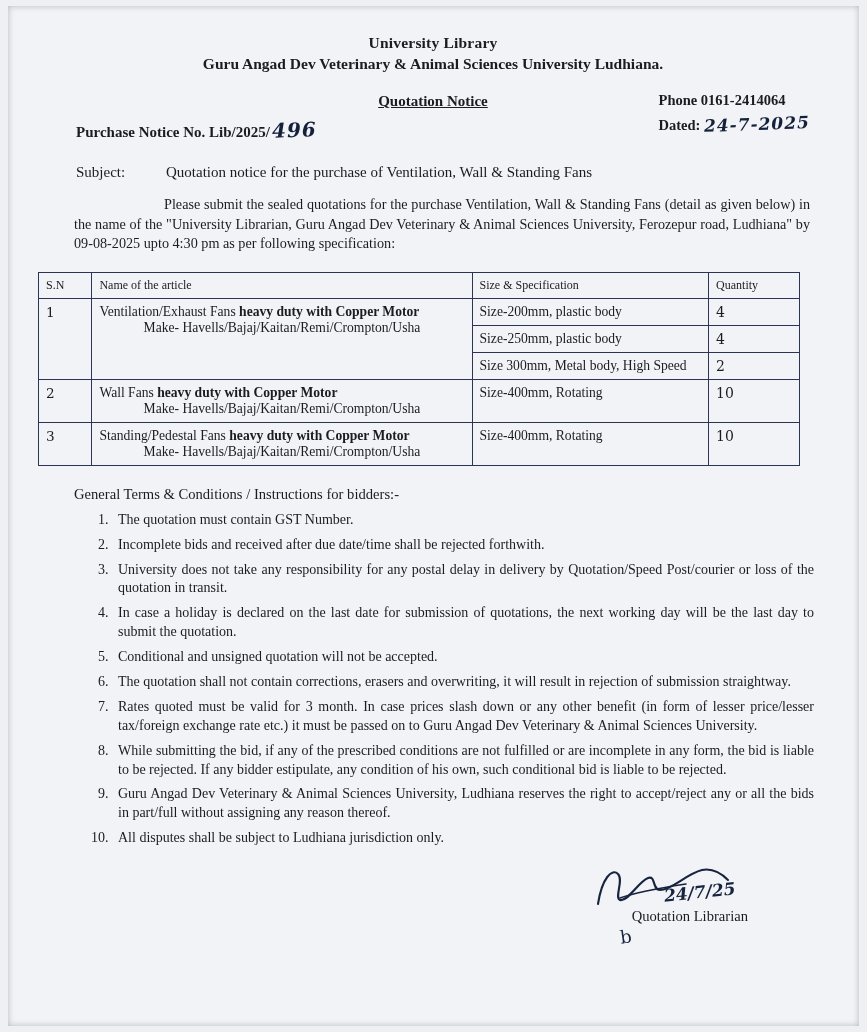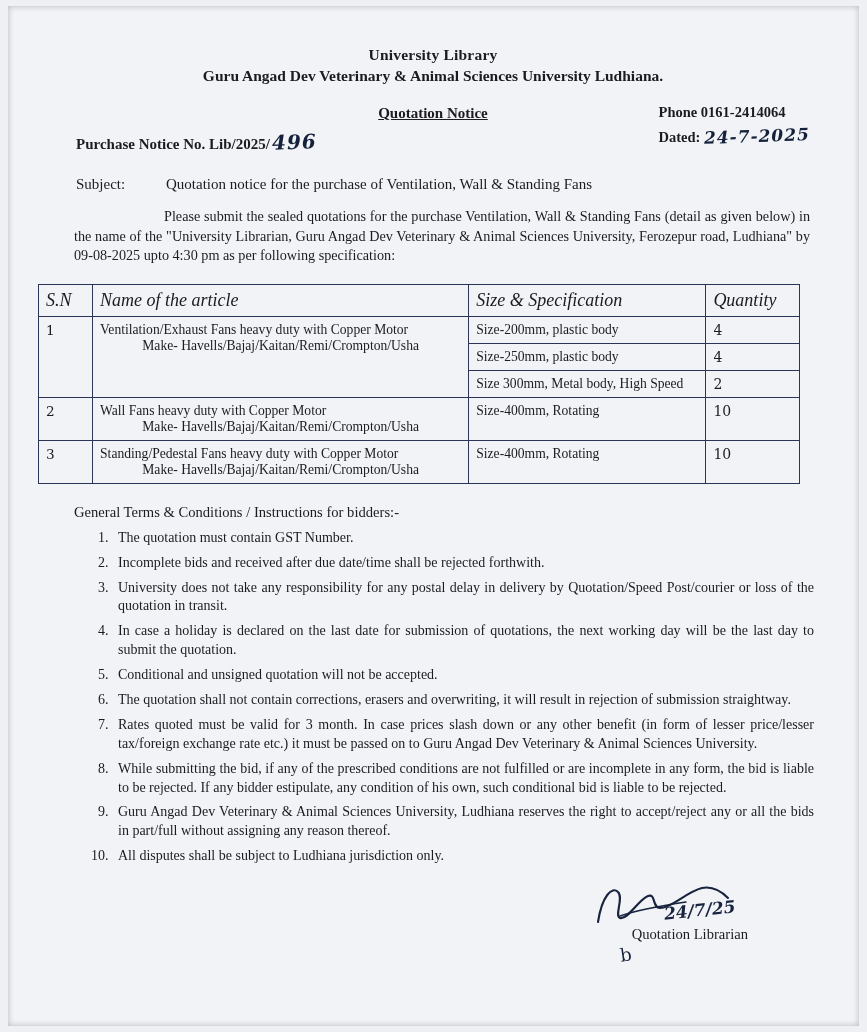--- a/index.html
+++ b/index.html
@@ -21,21 +21,21 @@
     left: 8px;
     top: 6px;
     width: 851px;
     height: 1020px;
     background: #f2f3f6;
     box-shadow: 0 0 6px rgba(0,0,0,0.25) inset;
   }
   .content {
     position: absolute;
     left: 30px;
-    top: 40px;
+    top: 28px;
     width: 790px;
   }
 
   
   .hdr-line1 {
     text-align: center;
     font-size: 15.5px;
     font-weight: bold;
     letter-spacing: .2px;
   }
@@ -113,33 +113,32 @@
   }
   table.items td, table.items th {
     border: 1px solid #2c3557;
     padding: 5px 7px;
     vertical-align: top;
     text-align: left;
     font-weight: normal;
   }
   table.items th {
     font-weight: normal;
-    font-size: 18px;
-    font-style: italic;
+    font-size: 12px;
   }
   .col-sn { width: 42px; text-align: left; }
   .col-name { width: 388px; }
   .col-spec { width: 250px; }
   .col-qty { width: 82px; }
   .qty-cell {
     text-align: center;
     font-family: "DejaVu Serif", serif;
     font-size: 14px;
   }
-  .art-title b { font-weight: normal; margin-top: 16px; }
+  .art-title b { font-weight: bold; margin-top: 16px; }
   .art-sub { display: block; text-align: center; }
   .sn-cell { font-family: "DejaVu Serif", serif; }
 
   
   .terms-head {
     margin-top: 20px;
     padding-left: 36px;
     font-size: 14.6px;
   }
   ol.terms {

